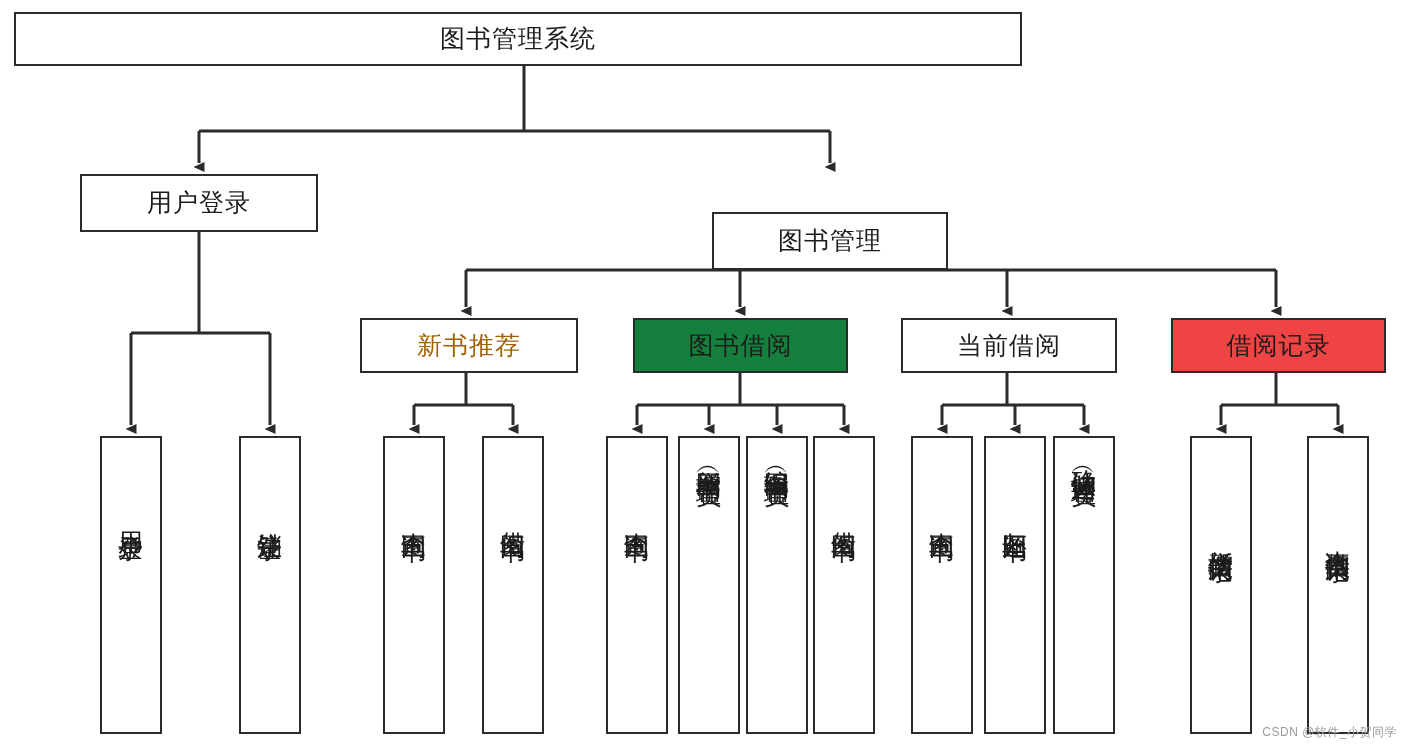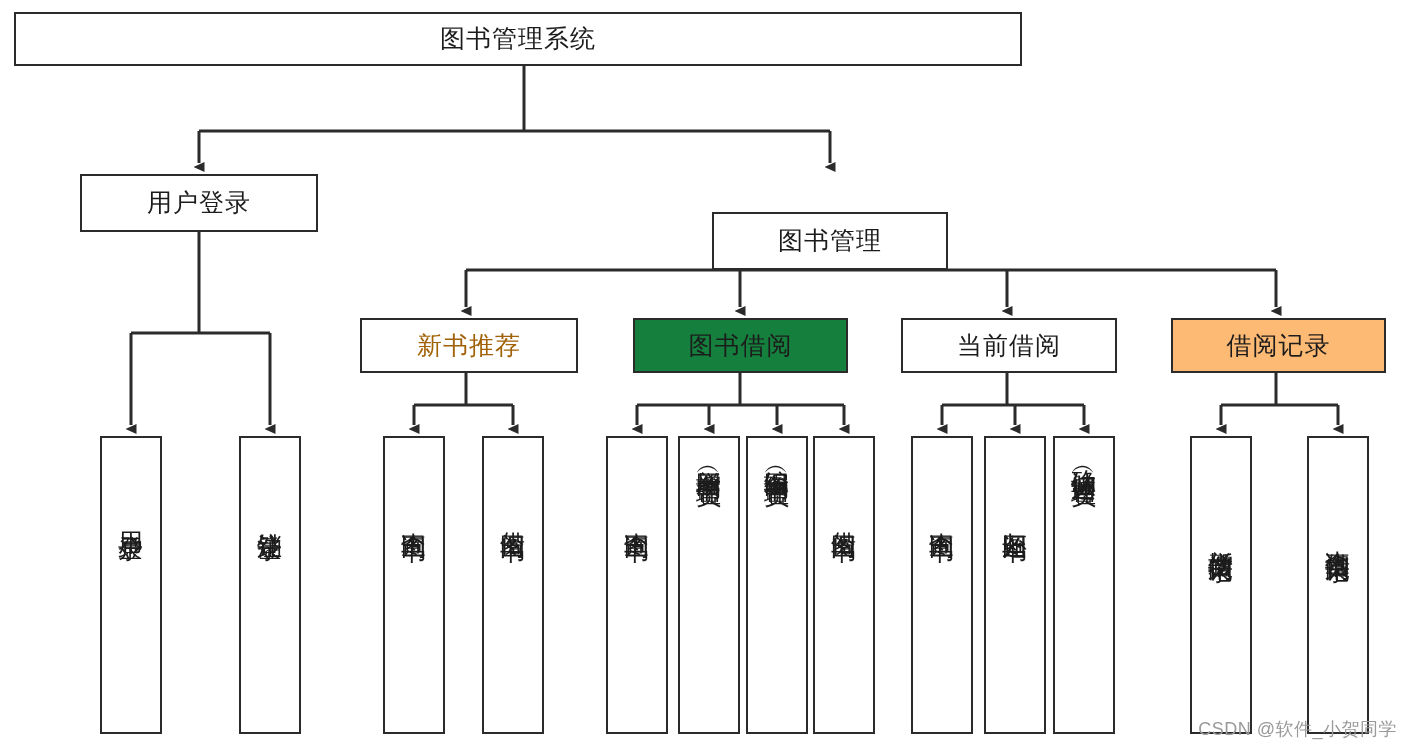--- a/index.html
+++ b/index.html
@@ -55,21 +55,21 @@
     white-space: nowrap;
     text-align: center;
   }
   .node-v.mid .label { margin-top: 68px; }
   .node-v.tall .label { margin-top: 6px; }
   .node-v.short .label { margin-top: 86px; }
   .watermark {
     position: absolute;
     right: 8px;
     bottom: 6px;
-    font-size: 18px;
+    font-size: 12px;
     color: #9a9a9a;
     white-space: nowrap;
     letter-spacing: 0.5px;
     margin-left: 38px;
   }
 </style>
 </head>
 <body>
 
 <div id="canvas">
@@ -138,21 +138,21 @@
 
   <div class="node node-h" style="left: 360px; top: 318px; width: 218px; height: 55px; border-color: rgb(43, 43, 43); background: rgb(255, 255, 255); color: #a16207;">
     <span class="label">新书推荐</span>
   </div>
   <div class="node node-h" style="left: 633px; top: 318px; width: 215px; height: 55px; border-color: rgb(43, 43, 43); background: #15803d; color: rgb(28, 28, 28);">
     <span class="label">图书借阅</span>
   </div>
   <div class="node node-h" style="left: 901px; top: 318px; width: 216px; height: 55px; border-color: rgb(43, 43, 43); background: rgb(255, 255, 255); color: rgb(28, 28, 28);">
     <span class="label">当前借阅</span>
   </div>
-  <div class="node node-h" style="left: 1171px; top: 318px; width: 215px; height: 55px; border-color: rgb(43, 43, 43); background: #fdba74; color: rgb(28, 28, 28);">
+  <div class="node node-h" style="left: 1171px; top: 318px; width: 215px; height: 55px; border-color: rgb(43, 43, 43); background: #ef4444; color: rgb(28, 28, 28);">
     <span class="label">借阅记录</span>
   </div>
 
   <div class="node node-v mid" style="left: 100px; top: 436px; width: 62px; height: 298px; border-color: rgb(43, 43, 43); background: rgb(255, 255, 255); color: rgb(28, 28, 28);">
     <span class="label">用户登录</span>
   </div>
   <div class="node node-v mid" style="left: 239px; top: 436px; width: 62px; height: 298px; border-color: rgb(43, 43, 43); background: rgb(255, 255, 255); color: rgb(28, 28, 28);">
     <span class="label">注销登录</span>
   </div>
   <div class="node node-v mid" style="left: 383px; top: 436px; width: 62px; height: 298px; border-color: rgb(43, 43, 43); background: rgb(255, 255, 255); color: rgb(28, 28, 28);">

